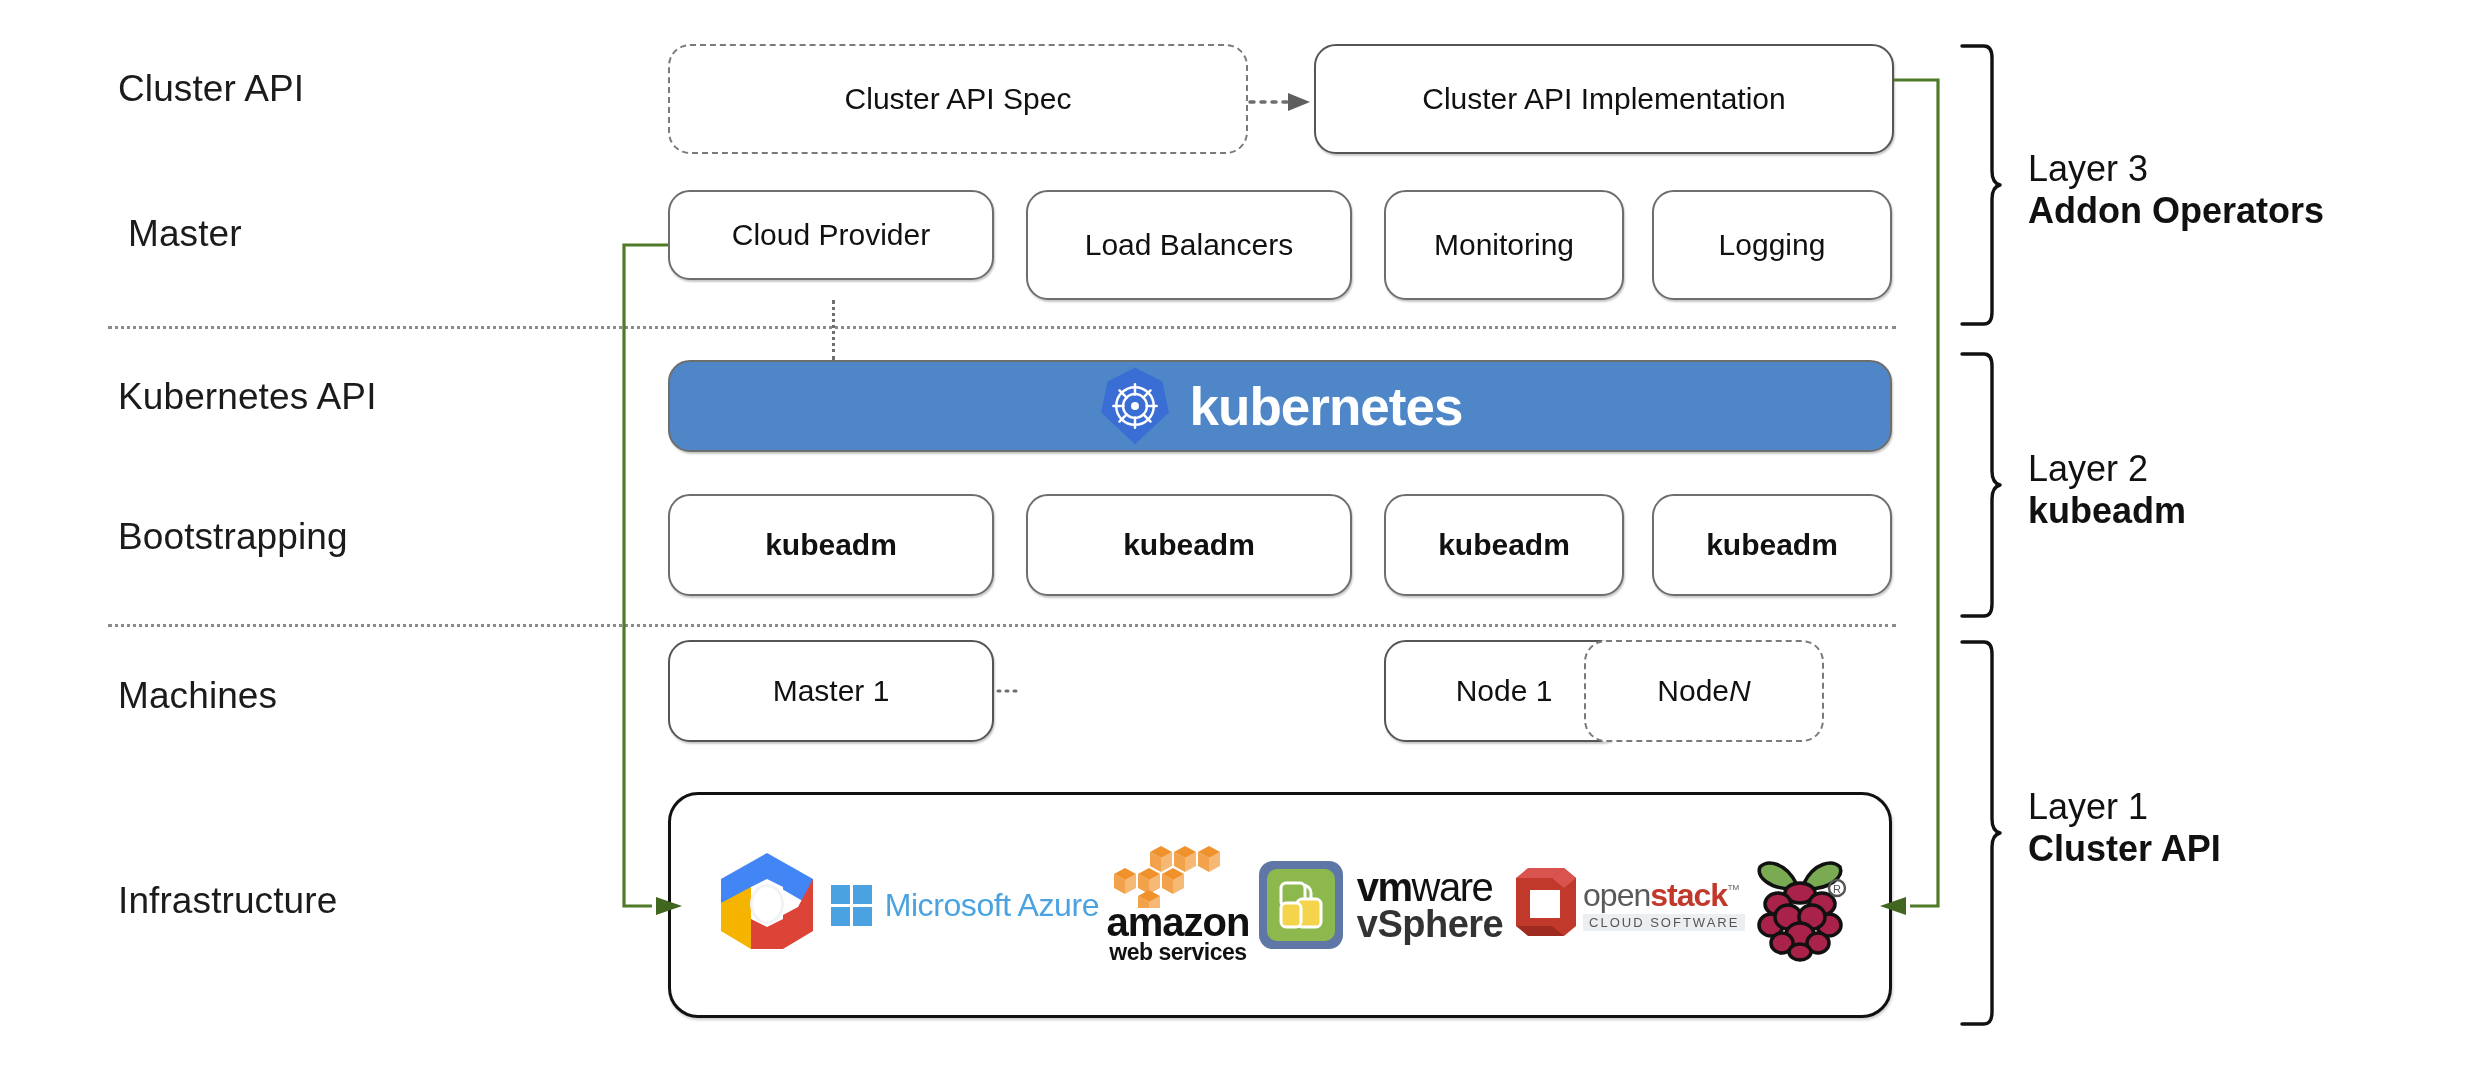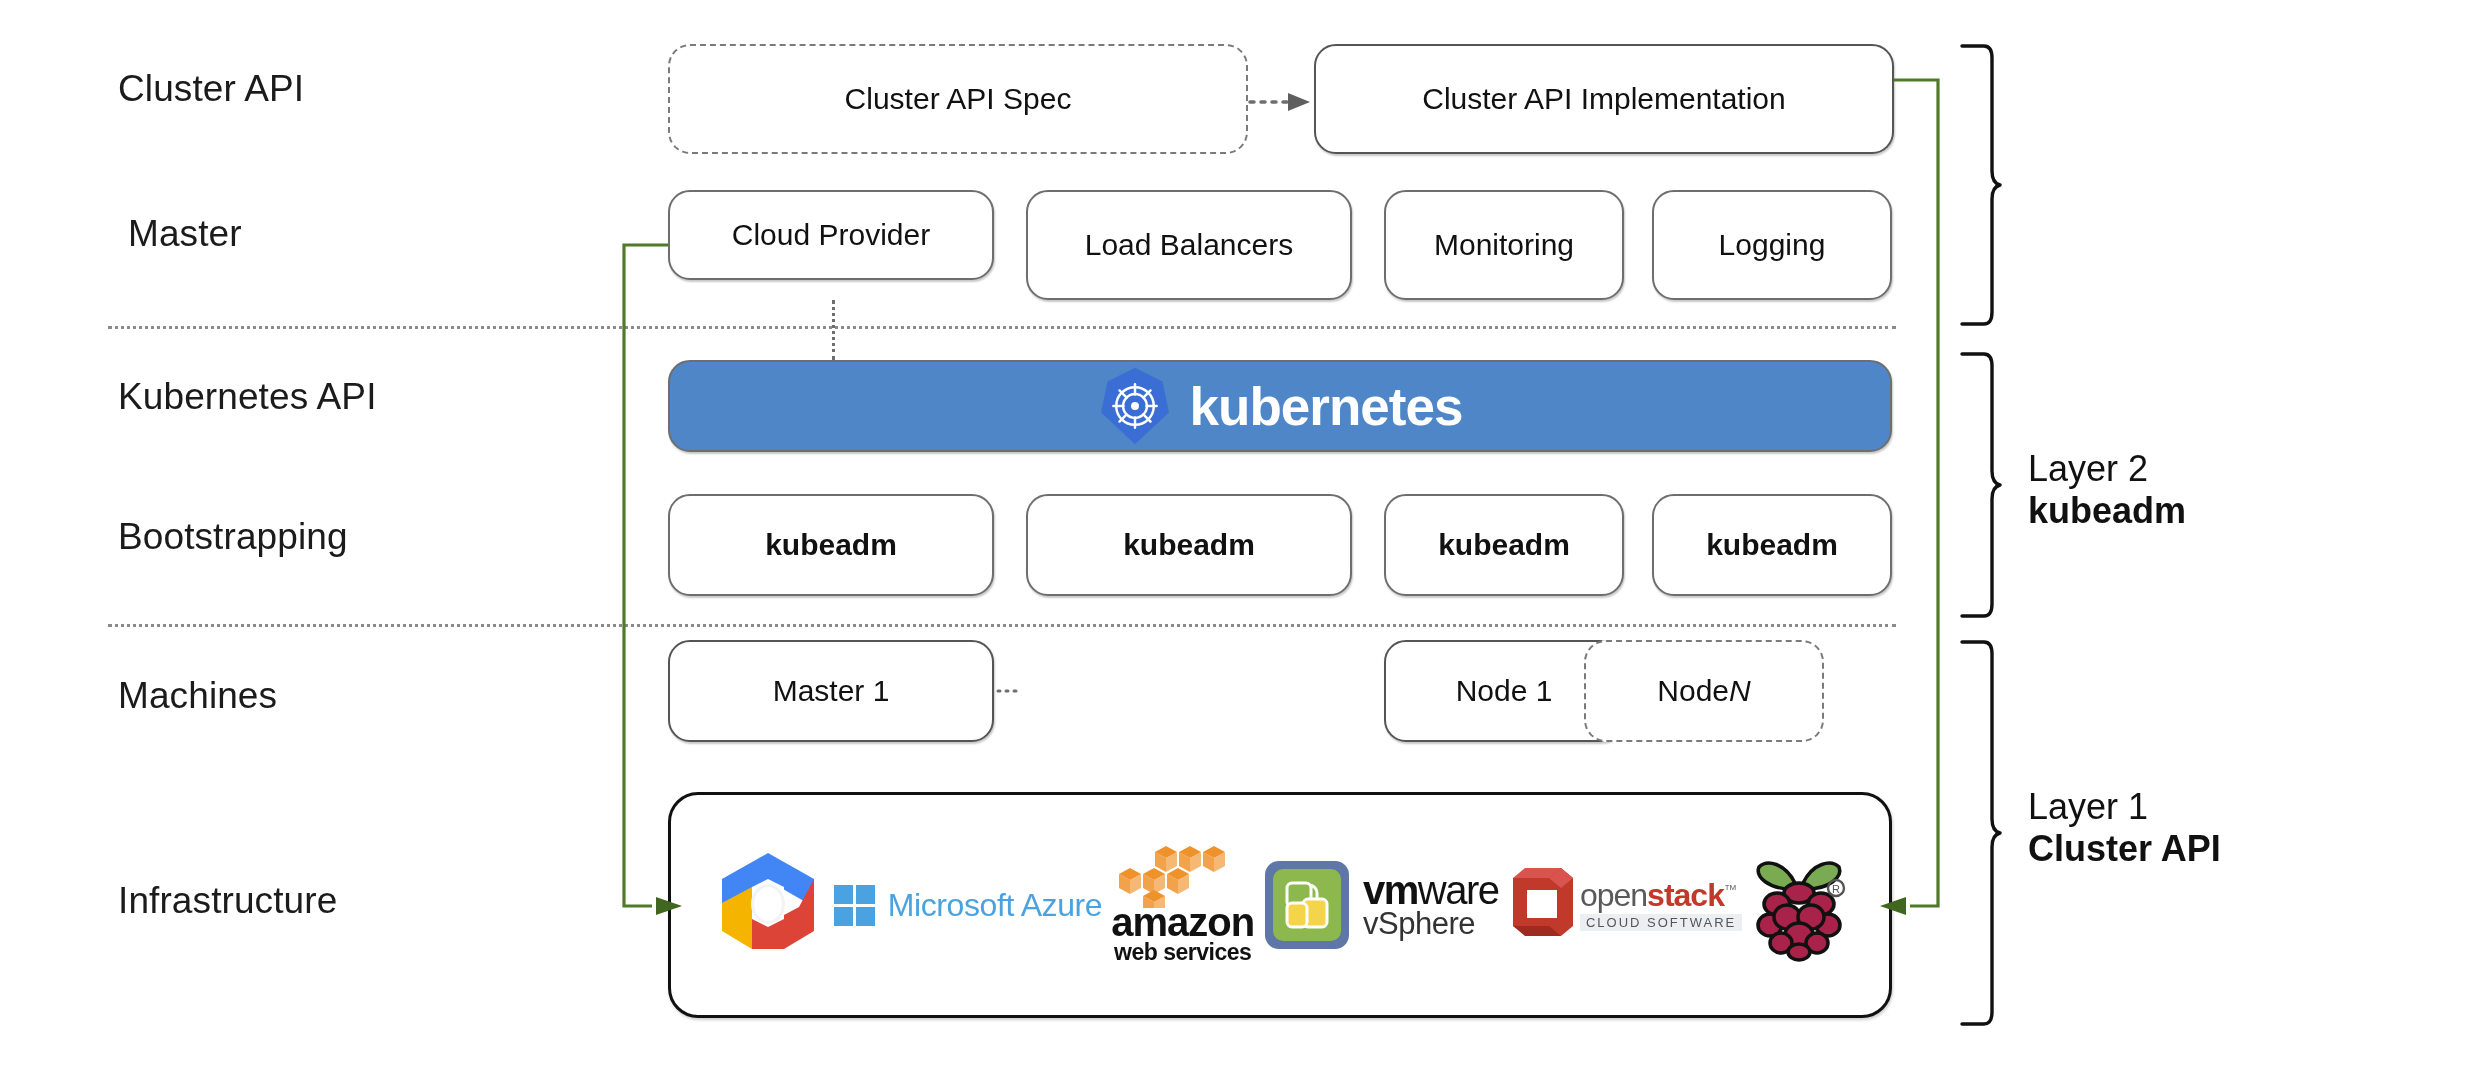--- a/index.html
+++ b/index.html
@@ -91,21 +91,21 @@
   .azure-word{ color:#4aa3e0;font-size:32px;letter-spacing:-.4px; }
   
   .aws{ flex-direction:column;align-items:center;gap:0px; }
   .aws-word{ font-size:40px;font-weight:bold;color:#111;line-height:.92;letter-spacing:-1px; }
   .aws-sub{ font-size:23px;font-weight:bold;color:#111;line-height:1;letter-spacing:-.5px; }
   
   .vmw{ gap:12px; }
   .vmw-text{ display:flex;flex-direction:column;line-height:.95; }
   .vmw-word{ font-size:40px;font-weight:bold;color:#111;letter-spacing:-1.5px; }
   .vmw-word .light{ font-weight:400; }
-  .vmw-sub{ font-size:31px;color:#333;font-weight:400;letter-spacing:-.5px; }
+  .vmw-sub{ font-size:38px;color:#333;font-weight:700;letter-spacing:-.5px; }
   
   .ostack{ gap:1px; }
   .ostack-text{ display:flex;flex-direction:column;align-items:flex-start;line-height:1; }
   .ostack-word{ font-size:32px;letter-spacing:-1px; }
   .ostack-word .open{ color:#5a5a5a; }
   .ostack-word .stack{ color:#c0392b;font-weight:bold; }
   .ostack-word .tm{ font-size:13px;vertical-align:super;color:#777; }
   .ostack-sub{
     font-size:13px;color:#555;letter-spacing:2px;background:#eceff1;
     padding:2px 6px;margin-top:3px;width:100%;box-sizing:border-box;text-align:center;
@@ -373,20 +373,24 @@
 
     <g stroke="#4f7a28" stroke-width="3.2" fill="none">
       <path d="M1894 80 L1938 80 L1938 906 L1910 906"></path>
     </g>
     <polygon points="1906,897 1880,906 1906,915" fill="#41661f"></polygon>
   </svg>
 
   <svg class="brace" style="left:1956px;top:42px;" width="46" height="286">
     <path d="M6 4 H28 Q36 4 36 16 V129 Q36 141 44 143 Q36 145 36 157 V270 Q36 282 28 282 H6" fill="none" stroke="#111" stroke-width="3.4" stroke-linecap="round" stroke-linejoin="round"></path>
   </svg>
+  <div class="layer-label" style="left:2028px;top:148px;">
+    <span class="ln1">Layer 3</span>
+    <span class="ln2">Addon Operators</span>
+  </div>
 
   <svg class="brace" style="left:1956px;top:350px;" width="46" height="270">
     <path d="M6 4 H28 Q36 4 36 16 V121 Q36 133 44 135 Q36 137 36 149 V254 Q36 266 28 266 H6" fill="none" stroke="#111" stroke-width="3.4" stroke-linecap="round" stroke-linejoin="round"></path>
   </svg>
   <div class="layer-label" style="left:2028px;top:448px;">
     <span class="ln1">Layer 2</span>
     <span class="ln2">kubeadm</span>
   </div>
 
   <svg class="brace" style="left:1956px;top:638px;" width="46" height="390">

